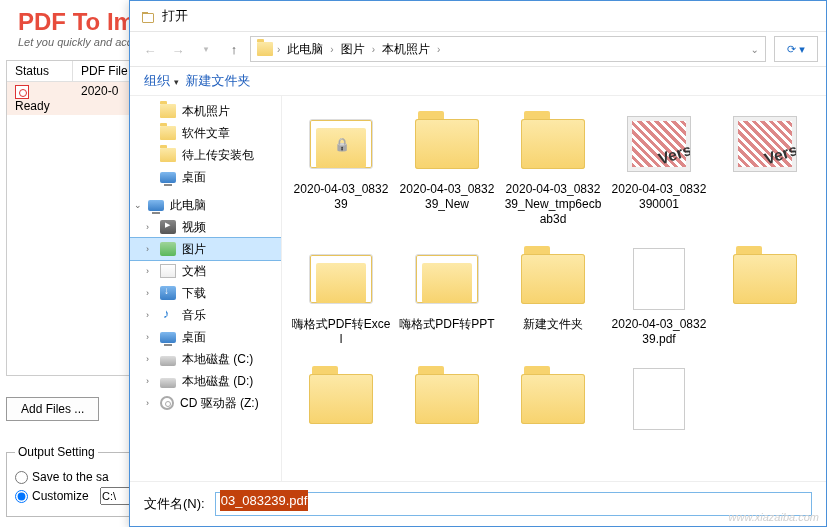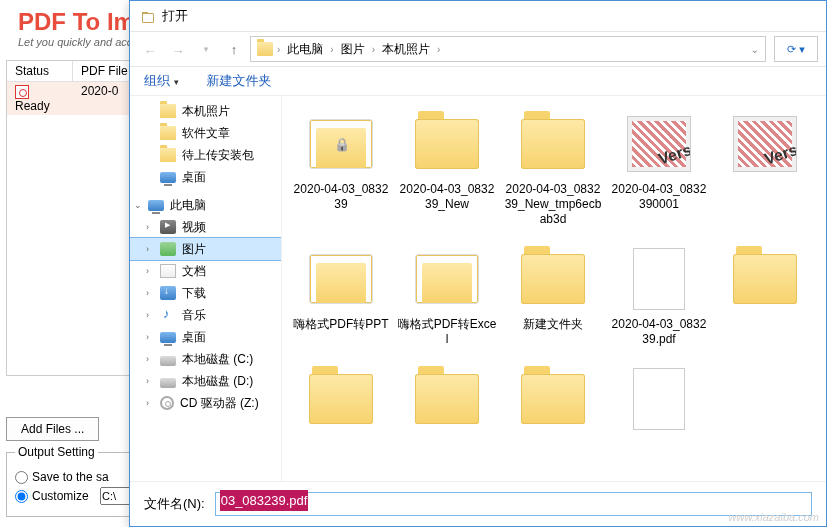--- a/index.html
+++ b/index.html
@@ -10,21 +10,21 @@
 .bg-title { font-size: 24px; font-weight: bold; color: #e74c3c; padding: 8px 18px 0; }
 .bg-sub { font-size: 11px; font-style: italic; color: #666; padding: 0 18px 12px; }
 .bg-table { border: 1px solid #ccc; margin: 0 6px; }
 .bg-th { display: flex; background: #fff; border-bottom: 1px solid #e0e0e0; font-size: 12px; }
 .bg-th > div { padding: 3px 8px; border-right: 1px solid #e0e0e0; }
 .bg-row { display: flex; font-size: 12px; background: #fceee7; }
 .bg-row > div { padding: 2px 8px; }
 .pdf-icon-sm { display:inline-block; width:14px; height:14px; background:#fff; border:1px solid #d33; position:relative; vertical-align:middle; margin-right:2px;}
 .pdf-icon-sm::after{content:"";position:absolute;width:6px;height:6px;border-radius:50%;border:1px solid #d33;top:3px;left:3px;}
 .bg-controls { position:absolute; bottom:10px; left:6px; right:6px; }
-.bg-btn-add { border:1px solid #999; background:#fdfdfd; padding:4px 14px; font-size:12px; margin-bottom:4px; }
+.bg-btn-add { border:1px solid #999; background:#fdfdfd; padding:4px 14px; font-size:12px; margin-bottom:24px; }
 .bg-fieldset { border:1px solid #bbb; padding:8px; font-size:12px; }
 .bg-legend { font-size:12px; padding:0 3px; }
 .bg-radio-row { display:flex; align-items:center; gap:4px; margin:3px 0; }
 
 
 .dialog { position: absolute; left:129px; top:0; width:698px; height:527px; background:#fff; border:1px solid #4a90d9; box-shadow: -2px 2px 8px rgba(0,0,0,0.15); display:flex; flex-direction:column; }
 .dlg-titlebar { display:flex; align-items:center; gap:6px; padding:6px 10px; font-size:13px; }
 .dlg-titlebar .ticon { width:16px; height:16px; display:inline-block; position:relative;}
 .dlg-titlebar .ticon::before{content:"";position:absolute;width:10px;height:8px;border:1px solid #c9a657;bottom:1px;left:2px;border-radius:1px;}
 .dlg-titlebar .ticon::after{content:"";position:absolute;width:6px;height:2px;background:#c9a657;top:4px;left:2px;}
@@ -32,21 +32,21 @@
 .dlg-toolbar { display:flex; align-items:center; border-top:1px solid #e6e6e6; border-bottom:1px solid #e6e6e6; padding:4px 8px; gap:4px; font-size:13px; }
 .nav-btn { width:24px; height:24px; display:flex; align-items:center; justify-content:center; color:#444; border-radius:3px; }
 .nav-btn.disabled { color:#bbb; }
 .addr { flex:1; display:flex; align-items:center; border:1px solid #ccc; height:26px; padding:0 6px; gap:4px; background:#fff; }
 .bc-sep { color:#888; font-size:10px; }
 .bc-seg { font-size:12px; padding:1px 3px; }
 .fldr-ico { width:16px; height:14px; display:inline-block; background:linear-gradient(#fce9a8,#f4d06a); border-radius:1px; position:relative; }
 .fldr-ico::before{content:"";position:absolute;width:7px;height:3px;background:#f4d06a;top:-3px;left:0;border-radius:1px 1px 0 0;}
 .refresh-drop { width:44px; height:26px; border:1px solid #ccc; margin-left:4px; display:flex; align-items:center; justify-content:center; color:#1668c5; font-size:11px;}
 
-.dlg-cmdbar { display:flex; align-items:flex-start; gap:28px; padding:5px 14px; font-size:13px; border-bottom:1px solid #eee; }
+.dlg-cmdbar { display:flex; align-items:flex-start; gap:7px; padding:5px 14px; font-size:13px; border-bottom:1px solid #eee; }
 .cmd-link { color:#1e5ebd; }
 .cmd-drop::after { content:"▾"; font-size:9px; margin-left:4px; color:#333;}
 
 .dlg-body { flex:1; display:flex; overflow:hidden; }
 .tree { width:152px; border-right:1px solid #eee; padding:4px 0; font-size:12px; overflow-y:auto;}
 .tree-item { display:flex; align-items:center; gap:6px; padding:2px 6px 2px 30px; height:22px; white-space:nowrap;}
 .tree-item.top { padding-left:18px; font-weight:normal; margin-top:6px;}
 .tree-item.sel { background:#cde8ff; outline:1px solid #7ab7e8;}
 .tree-chev { position:absolute; margin-left:-14px; font-size:9px; color:#666;}
 .ico { width:16px; height:14px; flex:none; display:inline-block; }
@@ -77,21 +77,21 @@
 .th-folder.paper .inner-fold{position:absolute;width:50px;height:40px;background:linear-gradient(#fde9a8,#f7d36e);bottom:0;left:6px;border-radius:2px;}
 .th-page { width:52px; height:62px; background:#fff; border:1px solid #ccc; position:relative;}
 .th-img { width:64px; height:56px; background:#f0f0f0; border:1px solid #ccc; position:relative; overflow:hidden;}
 .th-img .dummy{position:absolute;inset:4px;background:repeating-linear-gradient(45deg,#d88,#d88 3px,#fff 3px,#fff 6px);}
 .th-img .ver{position:absolute;font-size:16px;font-weight:bold;transform:rotate(-18deg);color:#333;right:-6px;bottom:8px;}
 .fname { line-height:1.25; word-break:break-all; max-width:100px;}
 
 .dlg-footer { border-top:1px solid #eee; padding:10px 14px; display:flex; align-items:center; gap:10px; font-size:13px;}
 .fn-label { white-space:nowrap; }
 .fn-input { flex:1; height:24px; border:1px solid #7ab7e8; background:#fff; padding:0 4px; }
-.fn-input span { background:#be185d; color:#fff; padding:3px 1px;}
+.fn-input span { background:#c2410c; color:#fff; padding:3px 1px;}
 
 .watermark { position:absolute; right:8px; bottom:4px; font-size:11px; color:#d0d0d0; font-style:italic;}
 </style>
 </head>
 <body>
 
 <div class="bg-app">
   <div class="bg-title">PDF To Im</div>
   <div class="bg-sub">Let you quickly and acc</div>
   <div class="bg-table">
@@ -256,29 +256,29 @@
                 <div class="ver">Versi</div>
               </div>
             </div>
           </div>
           <div class="file-cell">
             <div class="thumb">
               <div class="th-folder paper">
                 <div class="inner-fold"></div>
               </div>
             </div>
-            <div class="fname">嗨格式PDF转PPT</div>
+            <div class="fname">嗨格式PDF转Excel</div>
           </div>
           <div class="file-cell">
             <div class="thumb">
               <div class="th-folder paper">
                 <div class="inner-fold"></div>
               </div>
             </div>
-            <div class="fname">嗨格式PDF转Excel</div>
+            <div class="fname">嗨格式PDF转PPT</div>
           </div>
           <div class="file-cell">
             <div class="thumb">
               <div class="th-folder"></div>
             </div>
             <div class="fname">新建文件夹</div>
           </div>
           <div class="file-cell">
             <div class="thumb">
               <div class="th-page"></div>

